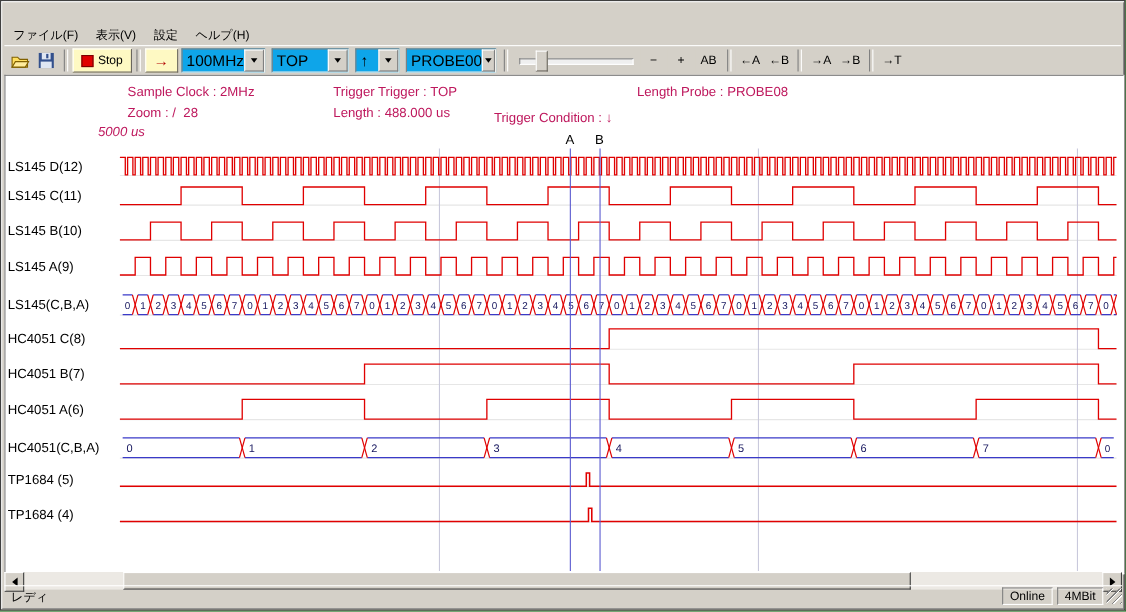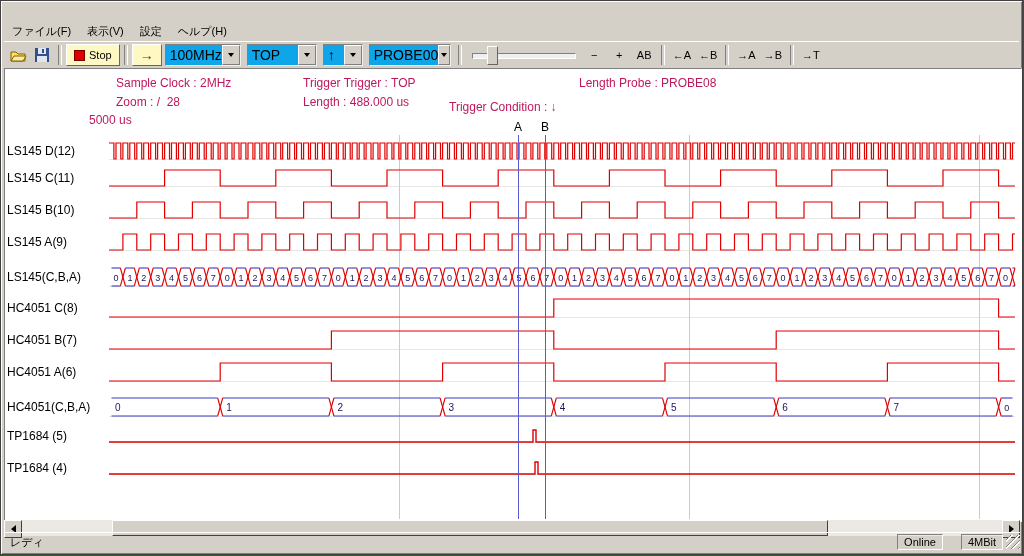--- a/index.html
+++ b/index.html
@@ -49,21 +49,21 @@
   .tri-left{width:0;height:0;border-top:4px solid transparent;border-bottom:4px solid transparent;border-right:5px solid #000;}
   .tri-right{width:0;height:0;border-top:4px solid transparent;border-bottom:4px solid transparent;border-left:5px solid #000;}
   .scroll-track{position:relative;flex:1;height:16px;}
   .scroll-thumb{position:absolute;left:90px;width:716px;height:16px;background:#d4d0c8;
                 border:1px solid;border-color:#fff #404040 #404040 #fff;box-sizing:border-box;}
   
   .statusbar{position:absolute;left:3px;bottom:3px;width:1016px;height:18px;display:flex;align-items:center;
              font-size:11px;color:#000;border-top:1px solid #fff;}
   .sb-text{padding:0 6px;}
   .sb-spacer{flex:1;}
-  .sb-pane{border:1px solid;border-color:#808080 #fff #fff #808080;padding:1px 6px;margin-left:18px;height:12px;line-height:12px;}
+  .sb-pane{border:1px solid;border-color:#808080 #fff #fff #808080;padding:1px 6px;margin-left:4px;height:12px;line-height:12px;}
   .sb-grip{width:14px;height:14px;margin-left:3px;
            background:repeating-linear-gradient(135deg,transparent 0 3px,#808080 3px 4px,#fff 4px 5px);}
   #wave-svg{position:absolute;left:0;top:0;pointer-events:none;}
 </style>
 </head>
 <body>
 
 <div class="desktop">
   <div class="win">
 
@@ -142,21 +142,21 @@
     </div>
 
     <div class="content"></div>
 
     <div class="info-text" style="left:115px;top:75px;">Sample Clock : 2MHz</div>
     <div class="info-text" style="left:302px;top:75px;">Trigger Trigger : TOP</div>
     <div class="info-text" style="left:448px;top:75px;margin-top:24px;">Trigger Condition : ↓</div>
     <div class="info-text" style="left:578px;top:75px;">Length Probe : PROBE08</div>
     <div class="info-text" style="left:115px;top:94px;">Zoom : /  28</div>
     <div class="info-text" style="left:302px;top:94px;">Length : 488.000 us</div>
-    <div class="info-text" style="left:88px;top:112px;">5000 us</div>
+    <div class="info-text" style="left:88px;top:112px;font-style:italic;">5000 us</div>
 
     <div class="hscroll">
       <div class="scroll-btn">
           <span class="tri-left"></span>
         </div>
       <div class="scroll-track">
         <div class="scroll-thumb"></div>
       </div>
       <div class="scroll-btn">
           <span class="tri-right"></span>

